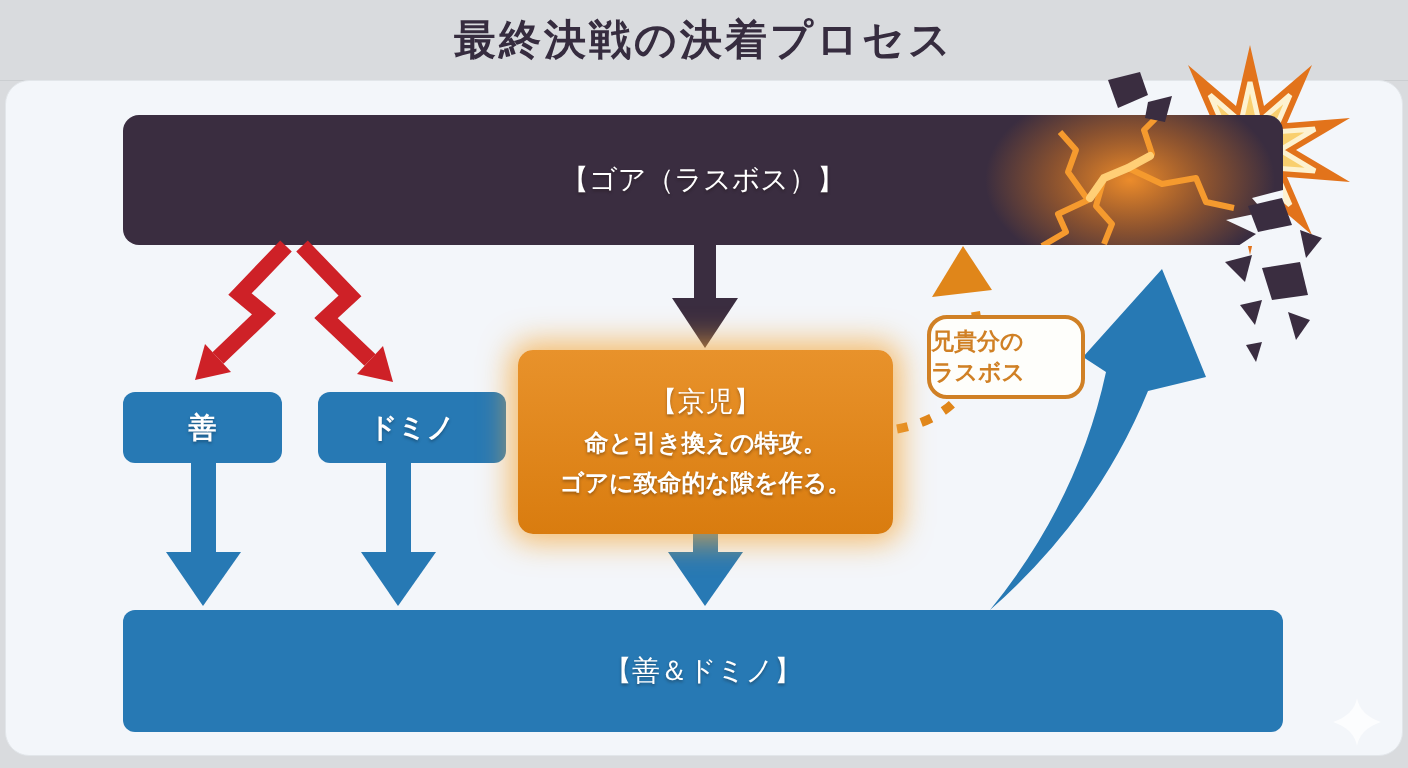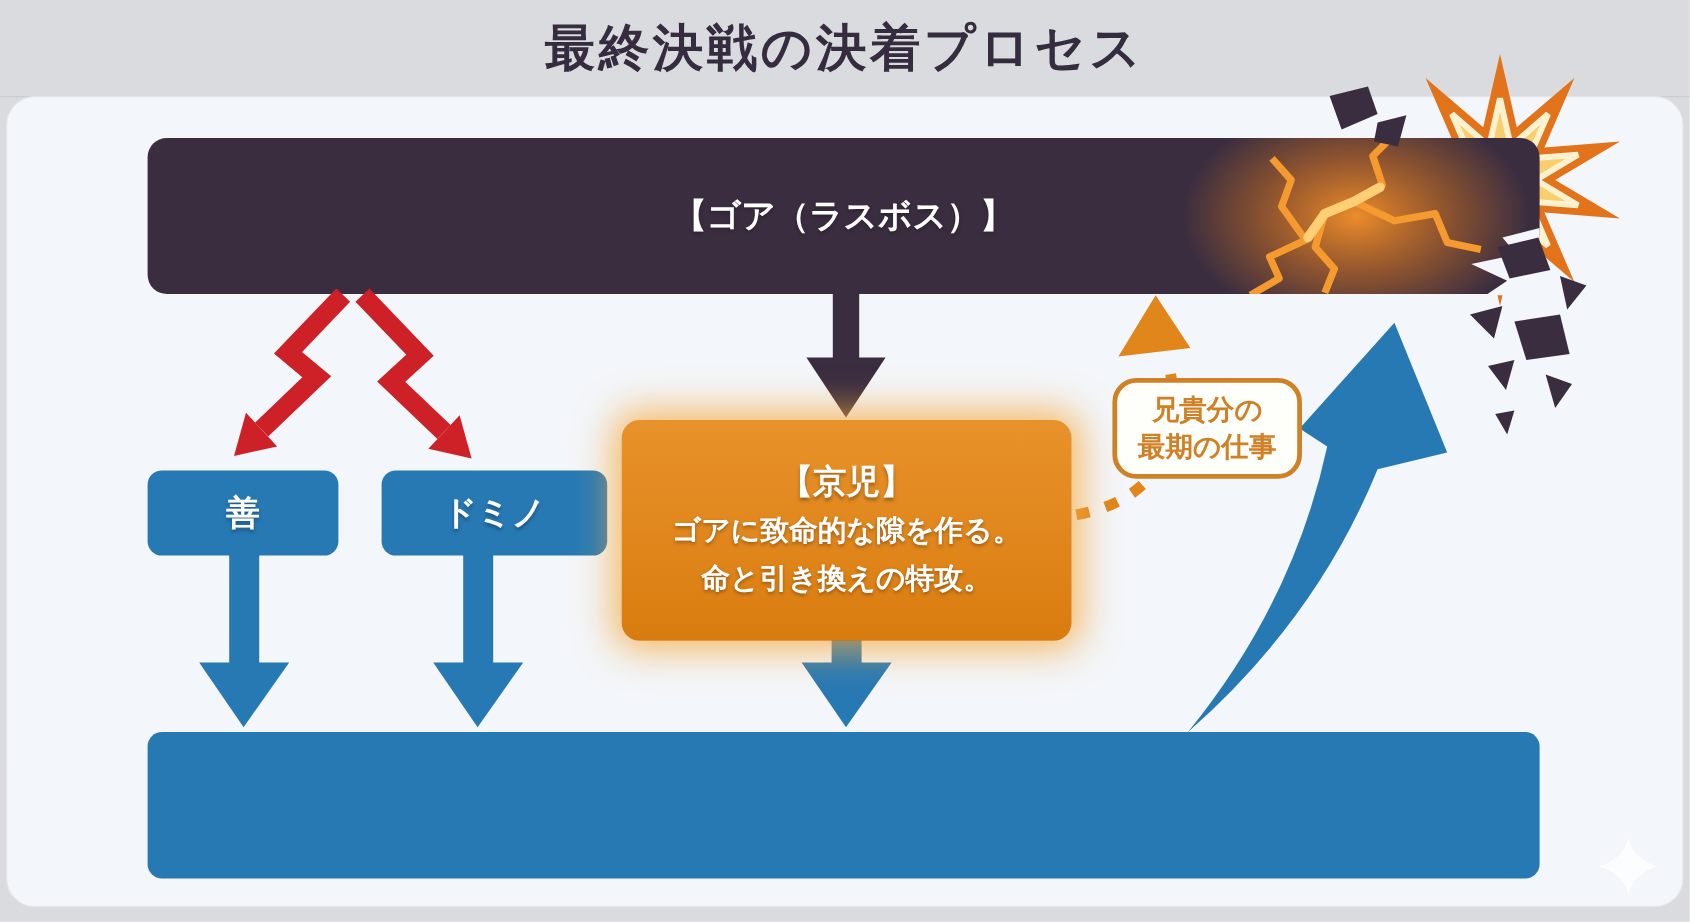--- a/index.html
+++ b/index.html
@@ -22,21 +22,21 @@
     position:absolute;left:5px;top:80px;width:1398px;height:676px;
     background:var(--panel-bg,#F3F6FA);
     border:1px solid #E2E6EA;border-radius:24px;box-sizing:border-box;
   }
   .fx{position:absolute;left:0;top:0;pointer-events:none;}
   .box{
     position:absolute;display:flex;flex-direction:column;
     align-items:center;justify-content:center;box-sizing:border-box;
     color:#fff;text-align:center;
   }
-  .box .h{font-size:28px;font-weight:700;text-shadow:0 2px 3px rgba(25,15,10,.35);}
+  .box .h{font-size:28px;font-weight:400;text-shadow:0 2px 3px rgba(25,15,10,.35);}
   .box .b{font-size:25px;font-weight:800;text-shadow:0 2px 3px rgba(25,15,10,.35);line-height:1.45;}
   .dark-node{
     left:123px;top:115px;width:1160px;height:130px;border-radius:16px;
     background:var(--dark-box,#3A2D40);gap:7px;
   }
   .blue-node{background:var(--blue,#2779B4);border-radius:12px;}
   .zen-node{left:123px;top:392px;width:159px;height:71px;}
   .domino-node{left:318px;top:392px;width:188px;height:71px;}
   .small-label{font-size:28px;font-weight:900;text-shadow:0 2px 3px rgba(10,25,40,.35);}
   .orange-node{
@@ -46,21 +46,21 @@
   }
   .orange-node .b{font-size:24px;}
   .duo-node{
     left:123px;top:610px;width:1160px;height:122px;border-radius:12px;
     background:var(--blue,#2779B4);gap:6px;
   }
   .callout{
     position:absolute;left:927px;top:315px;width:150px;height:76px;
     background:#FEFEFB;border:4px solid var(--callout-border,#D08025);
     border-radius:20px;box-sizing:content-box;
-    display:flex;flex-direction:column;align-items:center;justify-content:center;
+    display:flex;flex-direction:column;align-items:flex-start;justify-content:center;
     color:var(--callout-text,#D08025);font-size:23px;font-weight:900;line-height:1.35;
   }
   
   .f-red{fill:var(--red,#CE2127);} .s-red{stroke:var(--red,#CE2127);}
   .f-dark{fill:var(--dark-box,#3A2D40);} .f-blue{fill:var(--blue,#2779B4);}
   .f-panel{fill:var(--panel-bg,#F3F6FA);}
   .f-burst-o{fill:var(--burst-outer,#E2731B);}
   .f-burst-i{fill:var(--burst-inner,#F9CF6E);stroke:#FDF2D0;stroke-width:5;}
   .s-crack{stroke:var(--crack-glow,#F59A2E);stroke-width:6;fill:none;stroke-linejoin:round;}
   .s-crack-core{stroke:var(--crack-core,#FFD27A);stroke-width:8;fill:none;stroke-linecap:round;opacity:.95;}
@@ -163,24 +163,25 @@
 
 <div class="box blue-node zen-node">
   <div class="small-label">善</div>
 </div>
 
 <div class="box blue-node domino-node">
   <div class="small-label">ドミノ</div>
 </div>
 
 <div class="box duo-node">
+  <div class="h">【善＆ドミノ】</div>
 </div>
 
 <div class="box orange-node">
   <div class="h">【京児】</div>
+  <div class="b">命と引き換えの特攻。</div>
   <div class="b">ゴアに致命的な隙を作る。</div>
-  <div class="b">命と引き換えの特攻。</div>
 </div>
 
 <div class="callout">
   <div>兄貴分の</div>
-  <div>最期の仕事</div>
+  <div>ラスボス</div>
 </div>
 
 </body></html>

